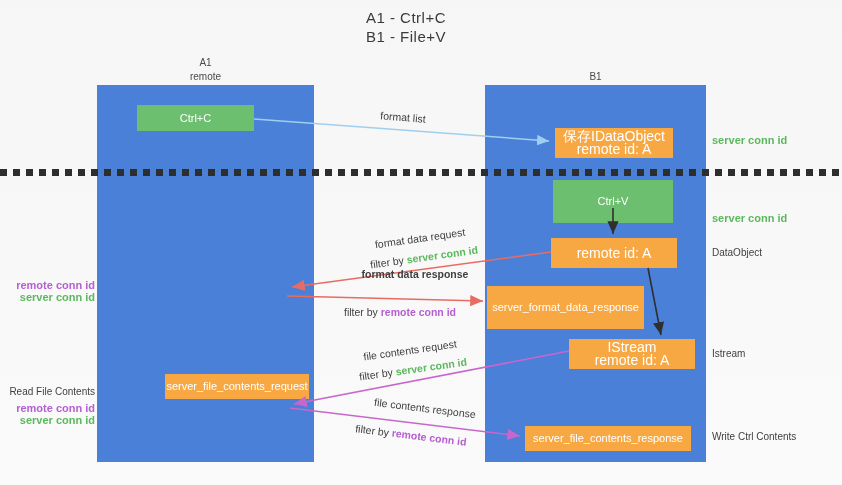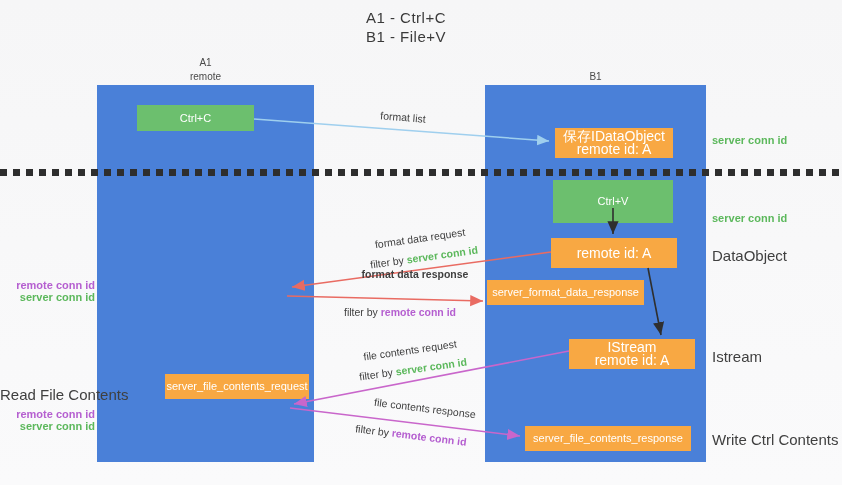--- a/index.html
+++ b/index.html
@@ -29,21 +29,21 @@
   }
   .box-green { background: #6cbf6e; }
   .box-orange { background: #f8a843; }
   .box .l2 { font-size: 14px; text-align: center; }
   .edge-label {
     font-size: 10.5px; color: #3f3f3f; text-align: center; white-space: nowrap;
     z-index: 4;
   }
   .val-green { color: #5cb85c; font-weight: bold; }
   .val-purple { color: #b55fd0; font-weight: bold; }
-  .side-label { font-size: 15px; color: #3f3f3f; white-space: nowrap; z-index: 4; }
+  .side-label { font-size: 10px; color: #3f3f3f; white-space: nowrap; z-index: 4; }
   .side-label.green { color: #5cb85c; font-weight: bold; font-size: 11px; }
   .side-label.purple { color: #b55fd0; font-weight: bold; font-size: 11px; }
   .left-stack { text-align: right; }
   svg.arrows { position: absolute; left: 0; top: 0; z-index: 3; pointer-events: none; }
 </style>
 </head>
 <body>
 
 <div class="stage">
 
@@ -101,21 +101,21 @@
 
   <div class="abs box box-green" style="left:553px; top:180px; width:120px; height:43px;">
     <span>Ctrl+V</span>
   </div>
 
   <div class="abs box box-orange" style="left:551px; top:238px; width:126px; height:30px;">
     <span class="l2">remote id: A</span>
   </div>
 
 
-  <div class="abs box box-orange" style="left:487px; top:280px; width:157px; height:25px;">
+  <div class="abs box box-orange" style="left:487px; top:286px; width:157px; height:43px;">
     <span>server_format_data_response</span>
   </div>
 
   <div class="abs box box-orange" style="left:569px; top:339px; width:126px; height:30px;">
     <span class="l2">IStream</span>
     <span class="l2">remote id: A</span>
   </div>
 
   <div class="abs box box-orange" style="left:127px; top:374px; width:144px; height:25px;margin-left:38px;">
     <span>server_file_contents_request</span>

